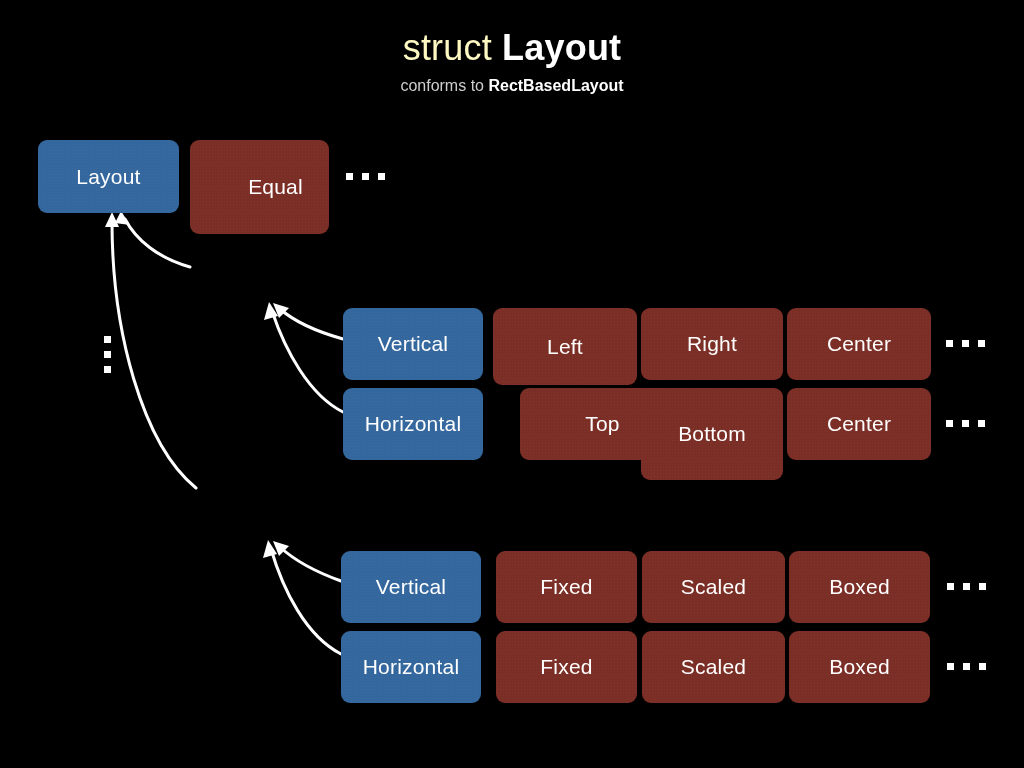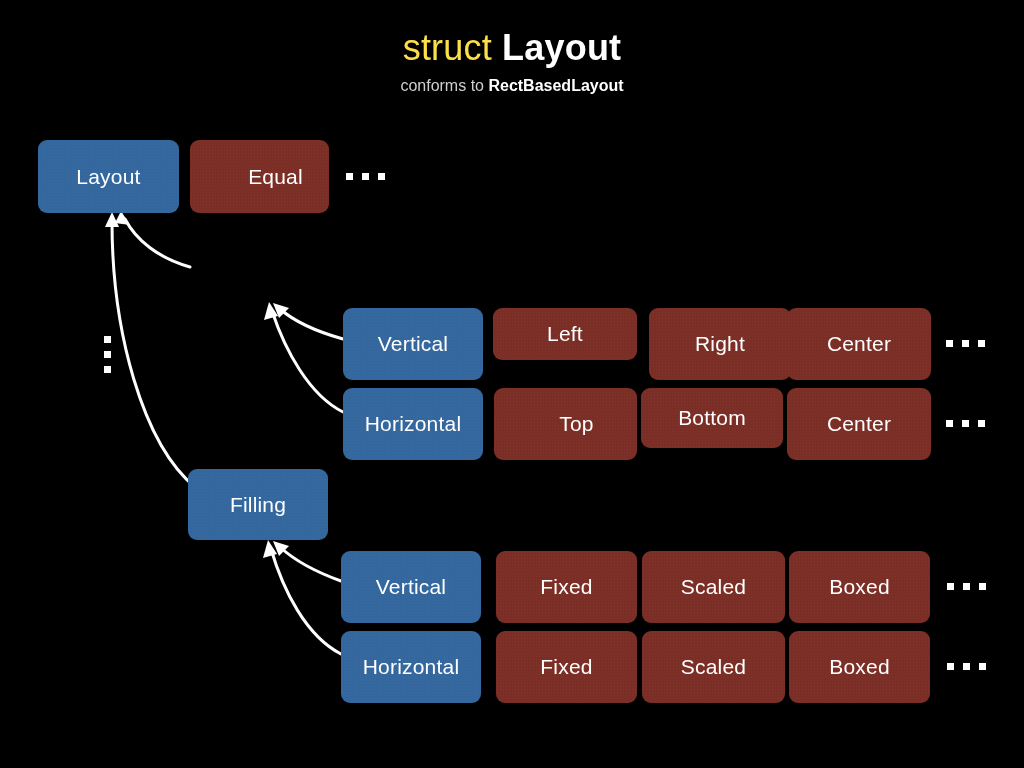--- a/index.html
+++ b/index.html
@@ -31,21 +31,21 @@
   }
   #page-title {
     font-size: 36px;
     line-height: 44px;
     color: #f2f2f2;
     font-weight: 400;
     letter-spacing: 0.2px;
   }
   #page-title .kw {
     font-weight: 400;
-    color: #fde047;
+    color: #fef9c3;
   }
   #page-title .strong {
     font-weight: 700;
     color: #ffffff;
   }
   #page-subtitle {
     margin-top: 6px;
     font-size: 16px;
     line-height: 20px;
     color: #cfcfcf;
@@ -166,76 +166,73 @@
     <g>
       <path d="M 341,654 C 306,636 283,590 271,549"></path>
       <polygon points="268,540 277,554 263,558"></polygon>
     </g>
   </svg>
 
   <div class="node blue" style="left:38px; top:140px; width:141px; height:73px;">
     <span>Layout</span>
   </div>
 
-  <div class="node red" style="left:190px; top:140px; width:139px; height:73px;padding-left:32px;">
+  <div class="node red" style="left:190px; top:140px; width:139px; height:94px;padding-left:32px;">
     <span>Equal</span>
   </div>
 
   <div class="ellipsis-h" style="left:346px; top:173px;">
     <span class="dot"></span>
     <span class="dot"></span>
     <span class="dot"></span>
   </div>
 
 
   <div class="ellipsis-v" style="left:104px; top:336px;">
     <span class="dot"></span>
     <span class="dot"></span>
     <span class="dot"></span>
   </div>
 
   <div class="node blue" style="left:343px; top:308px; width:140px; height:72px;">
     <span>Vertical</span>
   </div>
-  <div class="node red" style="left:493px; top:308px; width:144px; height:52px;">
+  <div class="node red" style="left:493px; top:308px; width:144px; height:77px;">
     <span>Left</span>
   </div>
-  <div class="node red" style="left:641px; top:308px; width:142px; height:72px;margin-left:8px;">
+  <div class="node red" style="left:641px; top:308px; width:142px; height:72px;">
     <span>Right</span>
   </div>
   <div class="node red" style="left:787px; top:308px; width:144px; height:72px;">
     <span>Center</span>
   </div>
   <div class="ellipsis-h" style="left:946px; top:340px;">
     <span class="dot"></span>
     <span class="dot"></span>
     <span class="dot"></span>
   </div>
 
   <div class="node blue" style="left:343px; top:388px; width:140px; height:72px;">
     <span>Horizontal</span>
   </div>
-  <div class="node red" style="left:494px; top:388px; width:143px; height:72px;padding-left:22px;">
+  <div class="node red" style="left:520px; top:388px; width:143px; height:72px;padding-left:22px;">
     <span>Top</span>
   </div>
-  <div class="node red" style="left:641px; top:388px; width:142px; height:60px;">
+  <div class="node red" style="left:641px; top:388px; width:142px; height:92px;">
     <span>Bottom</span>
   </div>
   <div class="node red" style="left:787px; top:388px; width:144px; height:72px;">
     <span>Center</span>
   </div>
   <div class="ellipsis-h" style="left:946px; top:420px;">
     <span class="dot"></span>
     <span class="dot"></span>
     <span class="dot"></span>
   </div>
 
-  <div class="node blue" style="left:188px; top:469px; width:140px; height:71px;">
-    <span>Filling</span>
-  </div>
 
   <div class="node blue" style="left:341px; top:551px; width:140px; height:72px;">
     <span>Vertical</span>
   </div>
   <div class="node red" style="left:496px; top:551px; width:141px; height:72px;">
     <span>Fixed</span>
   </div>
   <div class="node red" style="left:642px; top:551px; width:143px; height:72px;">
     <span>Scaled</span>
   </div>

